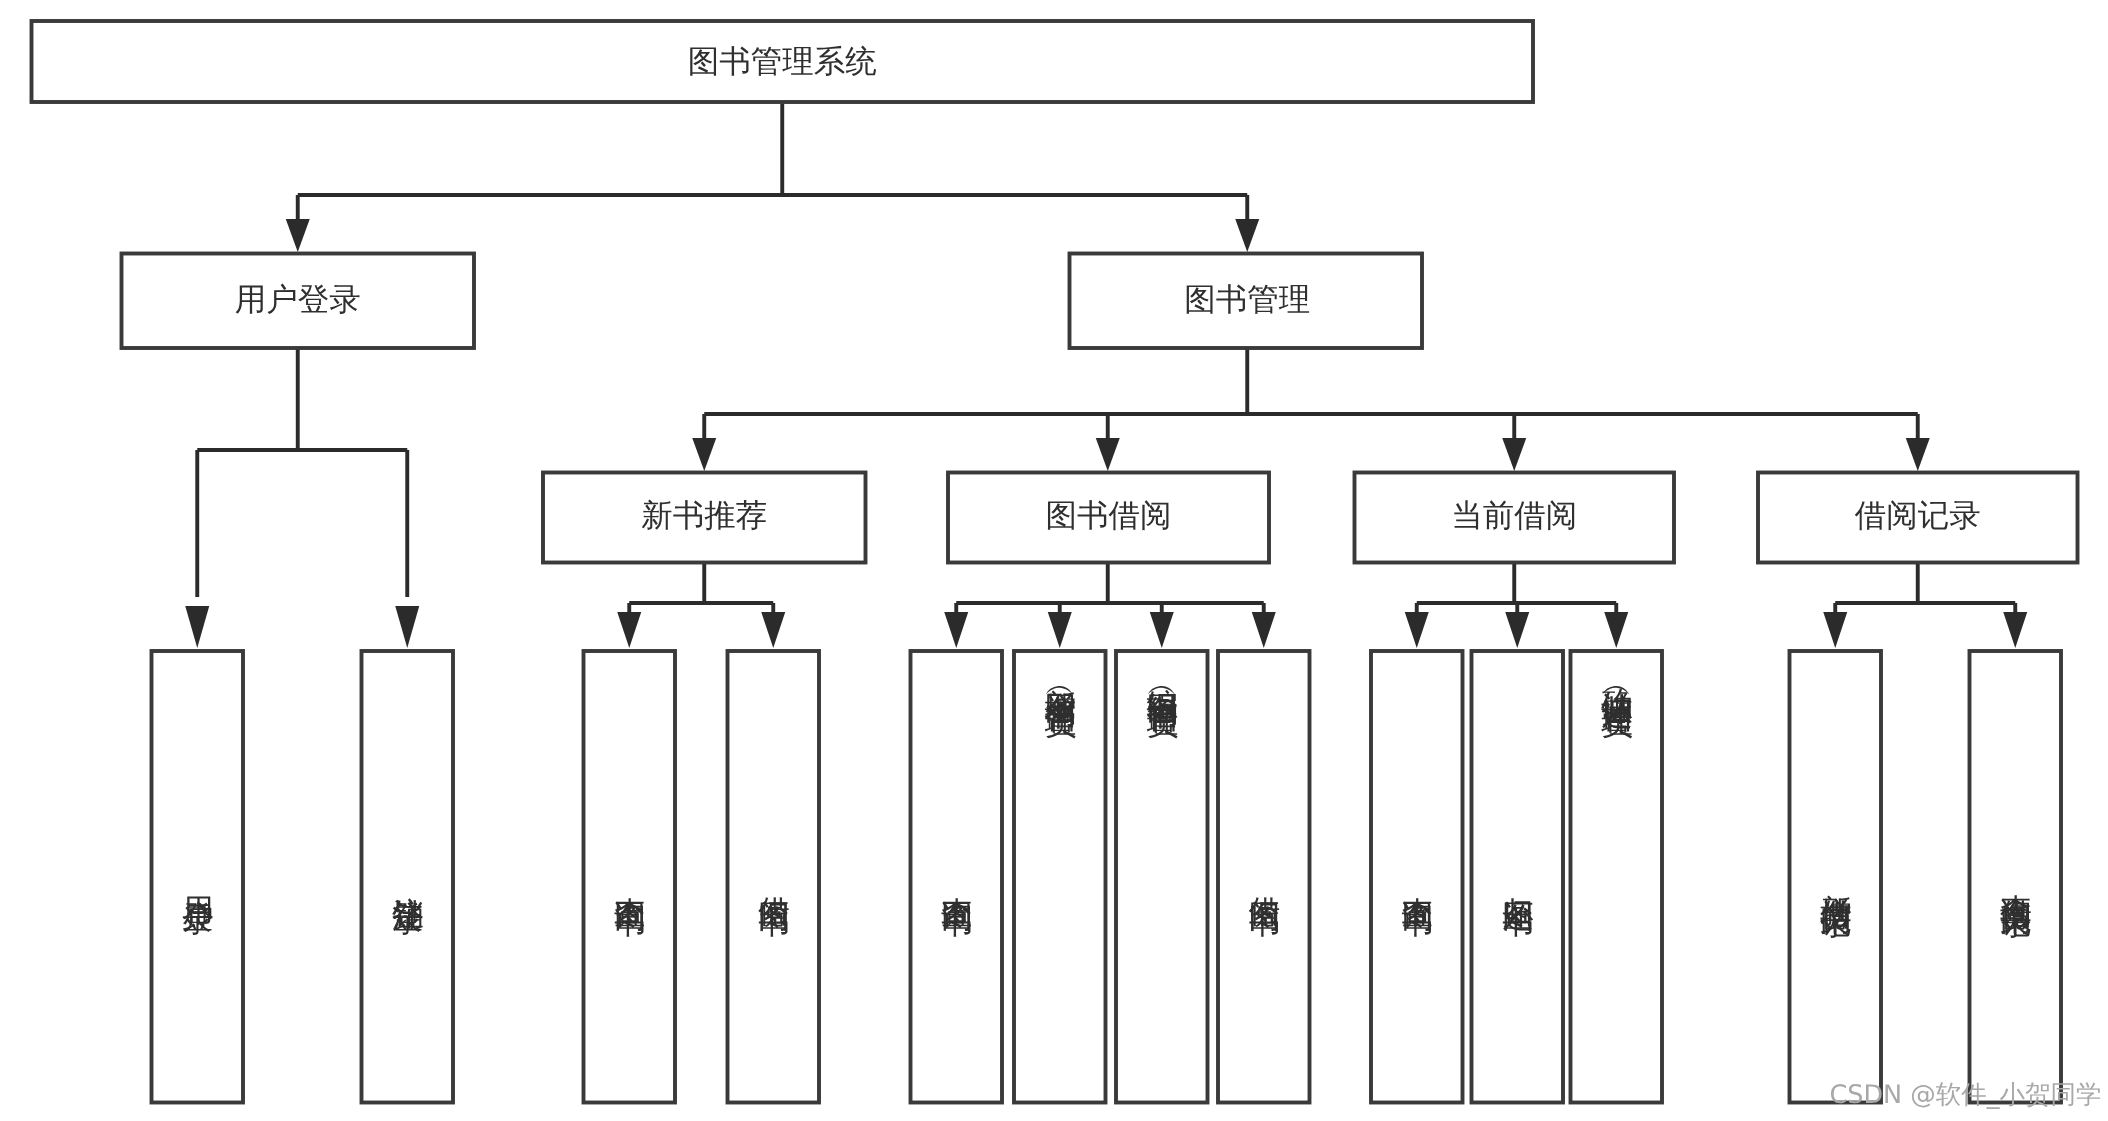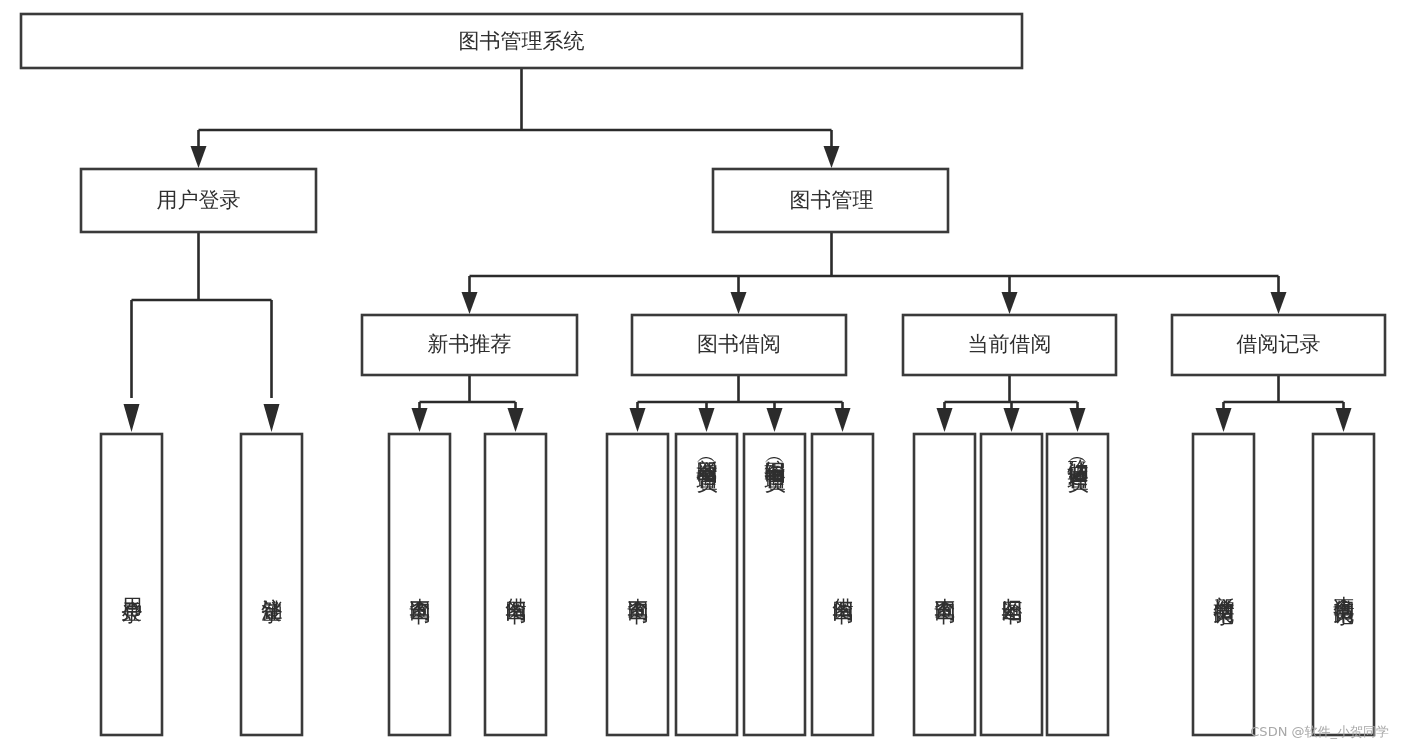--- a/index.html
+++ b/index.html
@@ -60,24 +60,24 @@
     text-orientation: upright;
     font-family: "DejaVu Sans", "Liberation Sans", sans-serif;
     font-size: 21px;
     line-height: 1.28;
     letter-spacing: 2px;
     color: #2f2f2f;
     white-space: nowrap;
   }
   .watermark {
     position: absolute;
-    right: 16px;
+    right: 4px;
     bottom: 6px;
     font-family: "DejaVu Sans", "Liberation Sans", sans-serif;
-    font-size: 13px;
+    font-size: 17px;
     color: #a8a8a8;
     white-space: nowrap;
   }
 </style>
 </head>
 <body>
 
 <div id="diagram-root">
 
   <svg id="tree-svg" viewBox="0 0 1405 747">

